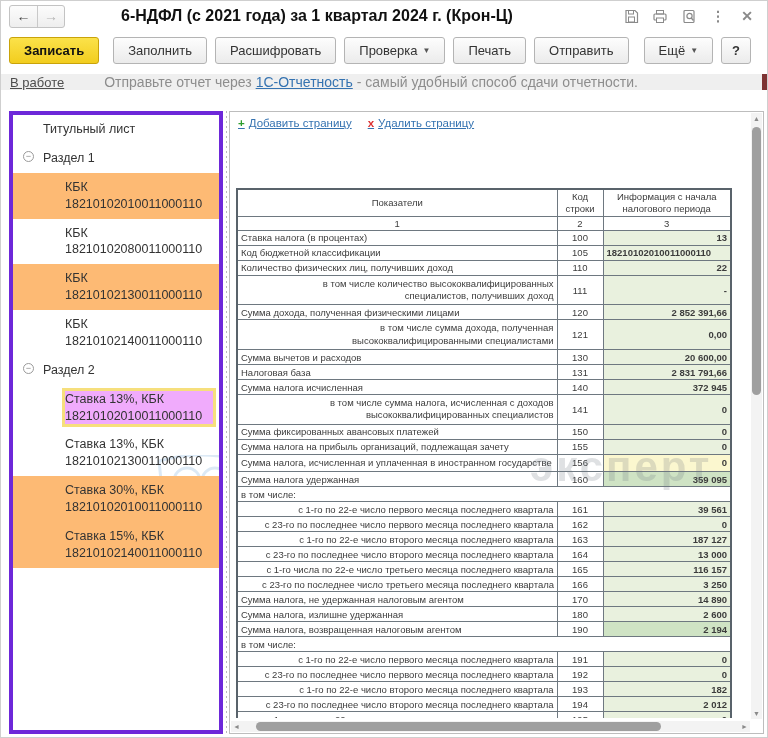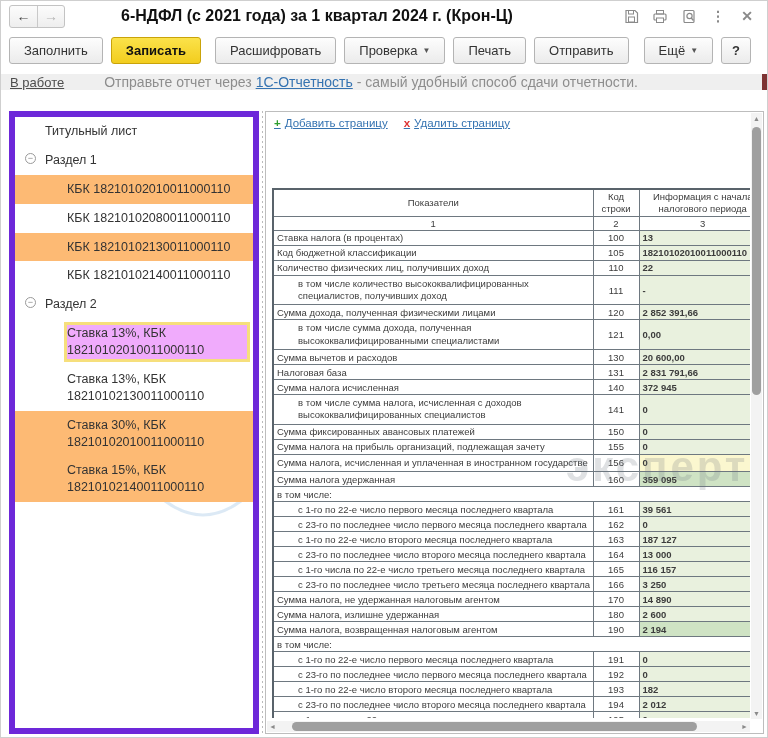--- a/index.html
+++ b/index.html
@@ -29,21 +29,21 @@
 
   
   .statusbar { position:absolute; top:73px; left:0; right:0; height:16px; background:#efefef; display:flex; align-items:center; padding-left:9px; }
   .statelink { font-size:13px; color:#4e4e4e; text-decoration:underline; cursor:pointer; }
   .statusmsg { margin-left:40px; font-size:14px; color:#8d8d8d; }
   .statusmsg .blink { color:#3573b1; text-decoration:underline; cursor:pointer; }
   .statusedge { position:absolute; right:0; top:0; bottom:0; width:5px; background:#7d3333; }
 
   
   .content { position:absolute; top:110px; left:8px; right:3px; height:623px; display:flex; }
-  .sidebar { width:250px; border:6px solid #6d28d9; background:#fff; overflow:hidden; position:relative; flex:none; }
+  .sidebar { width:214px; border:4px solid #6d28d9; background:#fff; overflow:hidden; position:relative; flex:none; }
   .splitter { width:6px; flex:none; background:repeating-linear-gradient(to bottom,#bbb 0 2px,transparent 2px 5px); background-size:1px 100%; background-repeat:no-repeat; background-position:center; cursor:col-resize; }
   .mainpanel { flex:1; border:1px solid #bdbdbd; background:#fff; position:relative; overflow:hidden; }
 
   
   .treeitem { font-size:12.5px; color:#333; padding:6px 6px 6px 30px; cursor:pointer; position:relative; line-height:1.35; }
   .treeitem.striped { background:#fdba74; }
   .treeitem .expander { position:absolute; left:10px; top:7px; width:11px; height:11px; border:1px solid #9a9a9a; border-radius:50%; color:#888; font-size:9px; line-height:9px; text-align:center; background:#fff; }
   .treeitem.child { padding-left:52px; }
   .treeitem .sel { display:inline-block; }
   .treeitem .sel.selected { background:#f0abfc; outline:3px solid #f6df7c; }
@@ -57,23 +57,23 @@
 
   
   .tablewrap { position:absolute; top:64px; left:6px; bottom:15px; right:13px; overflow:hidden; }
   table.report { border-collapse:collapse; width:494px; table-layout:fixed; font-size:9.5px; }
   table.report td { border:1px solid #6e7880; padding:1px 3px; color:#3c3c3c; vertical-align:middle; }
   table.report { border:2px solid #59636b;margin-top:12px; }
   td.hdr { text-align:center; color:#5c5c5c; padding:3px 2px; line-height:1.25; }
   td.num { text-align:center; color:#5c5c5c; padding:0 2px; }
   td.lbl { overflow:hidden; white-space:nowrap; height:15px; }
   td.lbl.wrap { white-space:normal; line-height:1.3; padding-top:2px; padding-bottom:2px; }
-  td.lbl.ind { padding-left:24px; }
+  td.lbl.ind { padding-left:24px;text-align:right; }
   td.code { text-align:center; color:#3c3c3c; }
-  td.val { background:#e9f1de; font-weight:bold; color:#1e2a32; overflow:hidden; white-space:nowrap; }
+  td.val { background:#e9f1de; font-weight:bold; text-align:right; color:#1e2a32; overflow:hidden; white-space:nowrap; }
   td.val.dark { background:#cfe3c4; }
   td.val.yellow { background:#fbf7cf; }
   td.val.left { text-align:left; }
   td.grouplbl { padding-left:8px; height:15px; color:#3c3c3c; }
   .colw1 { width:320px; } .colw2 { width:46px; } .colw3 { width:128px; }
 
   
   .vscroll { position:absolute; top:1px; right:1px; bottom:14px; width:11px; background:#f3f3f3; }
   .vscroll .arrow { position:absolute; left:0; width:11px; height:11px; font-size:7px; color:#8a8a8a; text-align:center; line-height:11px; }
   .vscroll .arrow.up { top:0; } .vscroll .arrow.down { bottom:0; }
@@ -120,25 +120,25 @@
             <circle cx="7.5" cy="7" r="2.6" fill="#fff" stroke="#8a8a8a" stroke-width="1.2"></circle>
             <line x1="9.3" y1="9" x2="11.5" y2="11.5" stroke="#8a8a8a" stroke-width="1.4"></line>
           </svg>
       </div>
       <div class="wicon textglyph">⋮</div>
       <div class="wicon textglyph">✕</div>
     </div>
   </div>
 
   <div class="toolbar" id="toolbar">
-      <button class="btn">
-        <span>Заполнить</span>
-      </button>
       <button class="btn primary">
         <span>Записать</span>
+      </button>
+      <button class="btn">
+        <span>Заполнить</span>
       </button>
       <button class="btn">
         <span>Расшифровать</span>
       </button>
       <button class="btn">
         <span>Проверка</span>
         <span class="caret">▼</span>
       </button>
       <button class="btn">
         <span>Печать</span>

